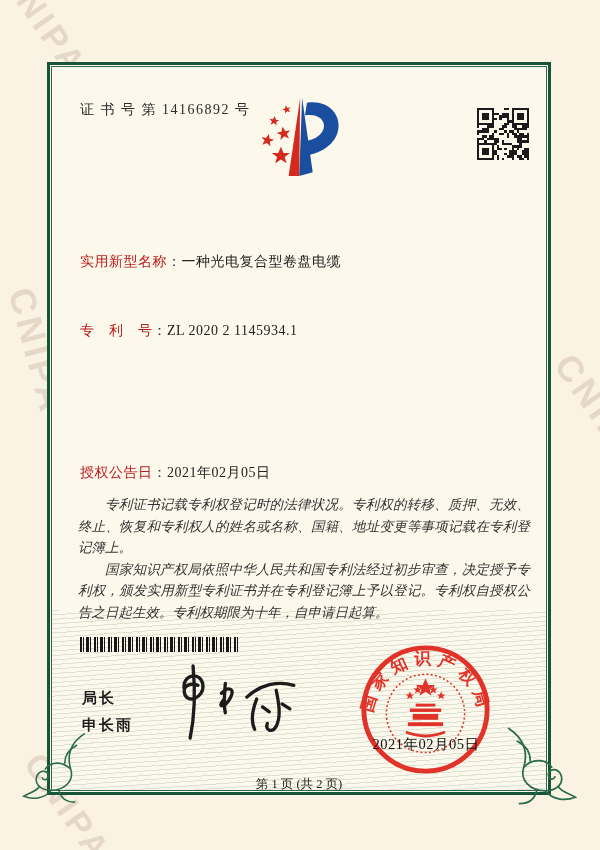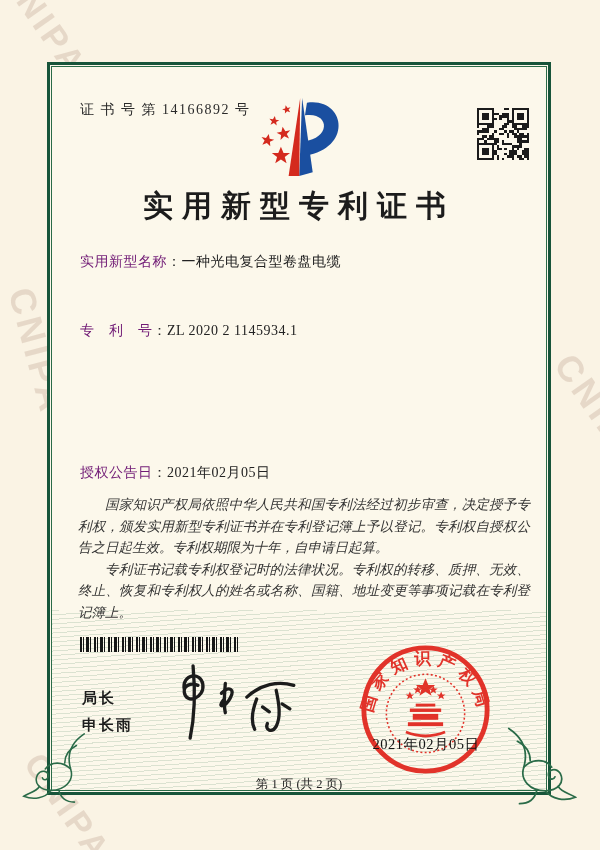--- a/index.html
+++ b/index.html
@@ -53,21 +53,21 @@
     z-index:2;
   }
 
   .title {
     position:absolute; left:47px; top:186px; width:504px;
     text-align:center; font-size:30px; font-weight:bold; letter-spacing:9px;
     color:#1c1c1c; z-index:2;
   }
 
   .field-row { position:absolute; left:80px; font-size:14px; letter-spacing:0.5px; z-index:2; white-space:nowrap; }
-  .field-row .lbl { color:#701a75; }
+  .field-row .lbl { color:#b91c1c; }
   .field-row .val { color:#222; }
   .field-pair2 { position:absolute; left:305px; top:0; }
 
   .body-par {
     position:absolute; left:78px; top:494px; width:452px;
     font-size:13.5px; line-height:21.5px; font-style:italic;
     text-align:justify; z-index:2; color:#333;
   }
   .body-par p { text-indent:2em; }
 
@@ -595,37 +595,36 @@
       <div style="background: transparent;"></div>
       <div style="background: rgb(27, 27, 27);"></div>
       <div style="background: transparent;"></div>
       <div style="background: transparent;"></div>
       <div style="background: rgb(27, 27, 27);"></div>
       <div style="background: rgb(27, 27, 27);"></div>
       <div style="background: transparent;"></div>
       <div style="background: rgb(27, 27, 27);"></div>
     </div>
 
-  <div class="title">实用新型专利证书</div>
 
   <div class="field-row" style="top:253px;">
     <span class="lbl">实用新型名称</span><span>：</span><span class="val">一种光电复合型卷盘电缆</span>
   </div>
   <div class="field-row" style="top:322px;">
     <span class="lbl">专　利　号</span><span>：</span><span class="val">ZL 2020 2 1145934.1</span>
   </div>
   <div class="field-row" style="top:464px; width:452px;">
     <span>
       <span class="lbl">授权公告日</span><span>：</span><span class="val">2021年02月05日</span>
     </span>
   </div>
 
   <div class="body-par">
+    <p>专利证书记载专利权登记时的法律状况。专利权的转移、质押、无效、终止、恢复和专利权人的姓名或名称、国籍、地址变更等事项记载在专利登记簿上。</p>
     <p>国家知识产权局依照中华人民共和国专利法经过初步审查，决定授予专利权，颁发实用新型专利证书并在专利登记簿上予以登记。专利权自授权公告之日起生效。专利权期限为十年，自申请日起算。</p>
-    <p>专利证书记载专利权登记时的法律状况。专利权的转移、质押、无效、终止、恢复和专利权人的姓名或名称、国籍、地址变更等事项记载在专利登记簿上。</p>
   </div>
 
   <div class="barcode"></div>
 
   <div class="issuer-title">局长</div>
   <div class="issuer-name">申长雨</div>
 
   <svg class="signature" width="170" height="88" viewBox="0 0 170 90">
     <g stroke="#1c1c1c" fill="none" stroke-width="3.4" stroke-linecap="round" stroke-linejoin="round">
       <path d="M28,32 C25,17 45,13 47,27 C49,41 30,48 28,35 C27,28 35,25 42,28"></path>

